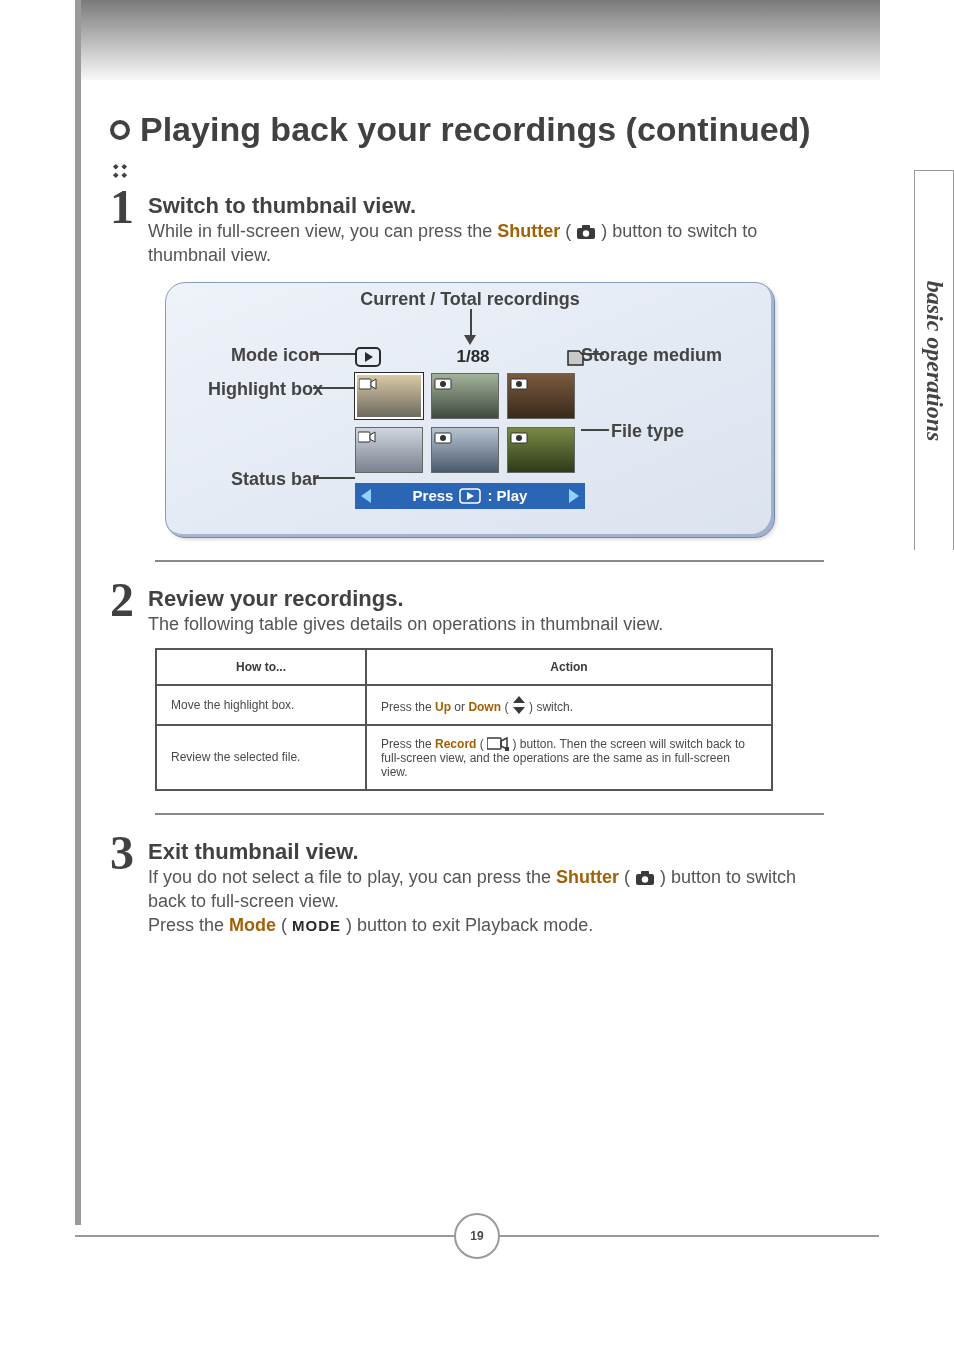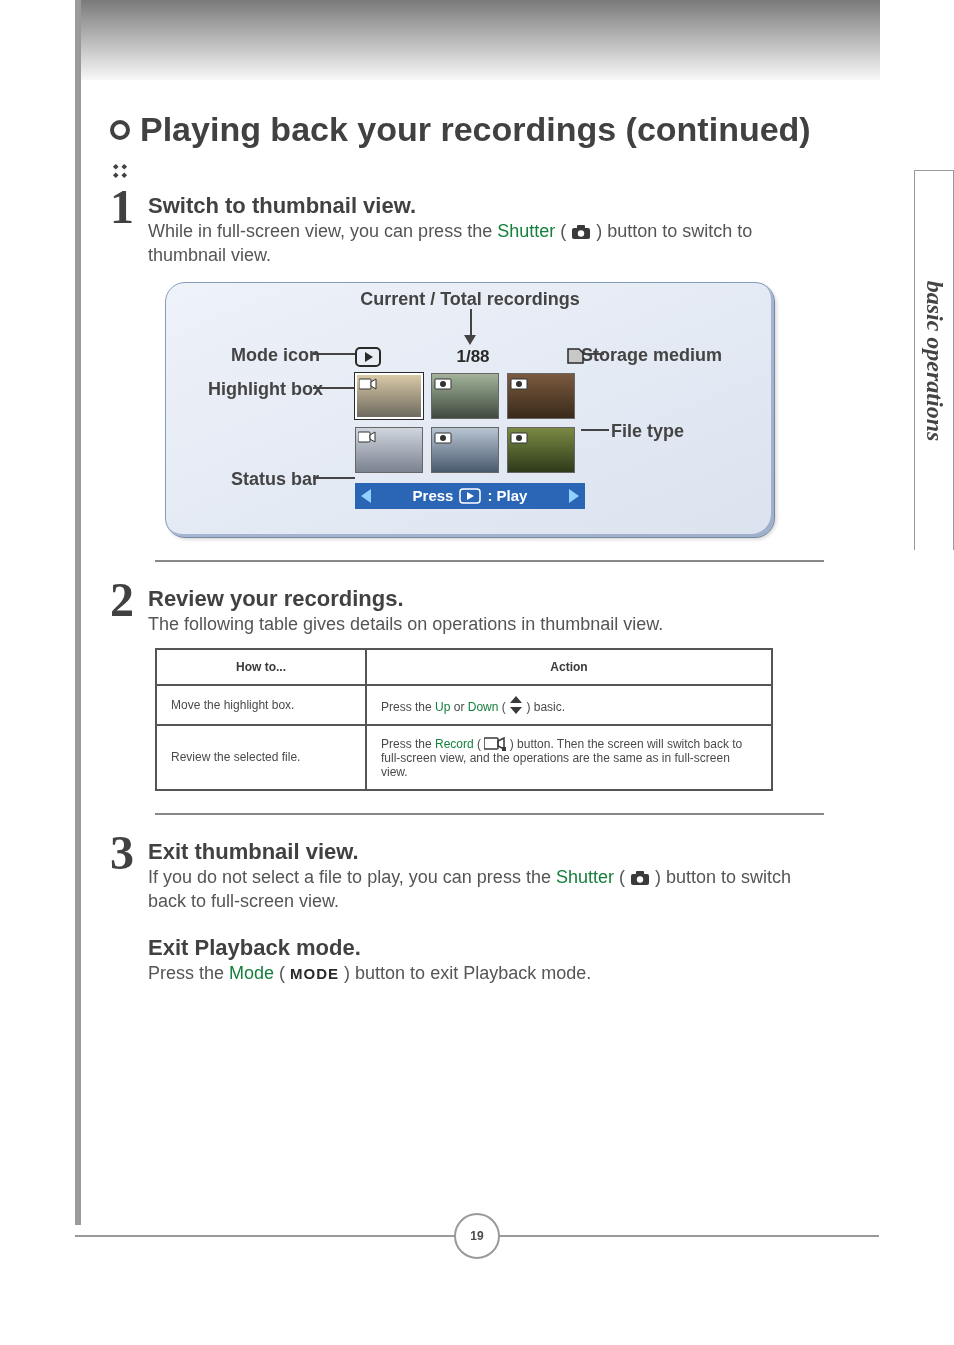--- a/index.html
+++ b/index.html
@@ -97,21 +97,21 @@
     font-size: 22px;
     font-weight: bold;
     color: #414141;
     margin-top: 6px;
   }
   .step-text {
     font-size: 18px;
     color: #555;
     line-height: 1.35;
   }
-  .bold { font-weight: normal; color: #15803d; }
+  .bold { font-weight: bold; color: #a16207; }
   .icon-inline {
     display: inline-flex;
     vertical-align: -3px;
   }
   .hr {
     border: none;
     border-top: 2px solid #888;
     margin: 22px 0 18px 45px;
   }
   .screen-wrap {
@@ -141,21 +141,21 @@
     position: absolute;
     background: #444;
   }
   .screen-core {
     position: relative;
     width: 230px;
     margin: 40px auto 0 auto;
   }
   .screen-top-row {
     display: flex;
-    align-items: flex-start;
+    align-items: flex-end;
     justify-content: space-between;
     margin-bottom: 6px;
     font-weight: bold;
     color: #2a2a2a;
   }
   .mode-chip, .storage-chip, .thumb-badge {
     display: inline-flex; align-items: center; justify-content: center;
   }
   .thumb-grid {
     display: grid;
@@ -382,21 +382,21 @@
       <th>Action</th>
     </tr>
     <tr>
       <td class="col1">Move the highlight box.</td>
       <td>
         <span>Press the </span><span class="bold">Up</span><span> or </span><span class="bold">Down</span><span> ( </span><span class="icon-inline">
               <svg width="14" height="18" viewBox="0 0 14 18">
                 <polygon points="7,0 13,7 1,7" fill="#3a3a3a"></polygon>
                 <polygon points="7,18 13,11 1,11" fill="#3a3a3a"></polygon>
               </svg>
-            </span><span> ) basic.</span>
+            </span><span> ) switch.</span>
       </td>
     </tr>
     <tr>
       <td class="col1">Review the selected file.</td>
       <td>
         <span>Press the </span><span class="bold">Record</span><span> ( </span><span class="icon-inline">
               <svg width="22" height="15" viewBox="0 0 22 15">
                 <rect x="0" y="2" width="14" height="11" rx="1" fill="none" stroke="#3a3a3a" stroke-width="1.5"></rect>
                 <polygon points="14,5 20,2 20,13 14,10" fill="none" stroke="#3a3a3a" stroke-width="1.5"></polygon>
                 <rect x="18" y="11" width="4" height="4" fill="#3a3a3a"></rect>
@@ -416,21 +416,20 @@
       <div class="step-text">
         <span>If you do not select a file to play, you can press the </span><span class="bold">Shutter</span><span> ( </span><span class="icon-inline">
             <svg width="20" height="15" viewBox="0 0 20 15">
               <rect x="1" y="3" width="18" height="11" rx="2" fill="#3a3a3a"></rect>
               <rect x="6" y="0" width="8" height="4" rx="1" fill="#3a3a3a"></rect>
               <circle cx="10" cy="8.5" r="3.2" fill="#fff"></circle>
             </svg>
           </span><span> ) button to switch back to full-screen view.</span>
       </div>
 
-      <div class="step-title" style="margin-top:22px;">Exit Playback mode.</div>
       <div class="step-text">
         <span>Press the </span><span class="bold">Mode</span><span> ( </span><span class="mode-word">MODE</span><span> ) button to exit Playback mode.</span>
       </div>
     </div>
   </div>
 
   <div class="page-num-wrap">
     <div class="page-num">19</div>
   </div>
 

